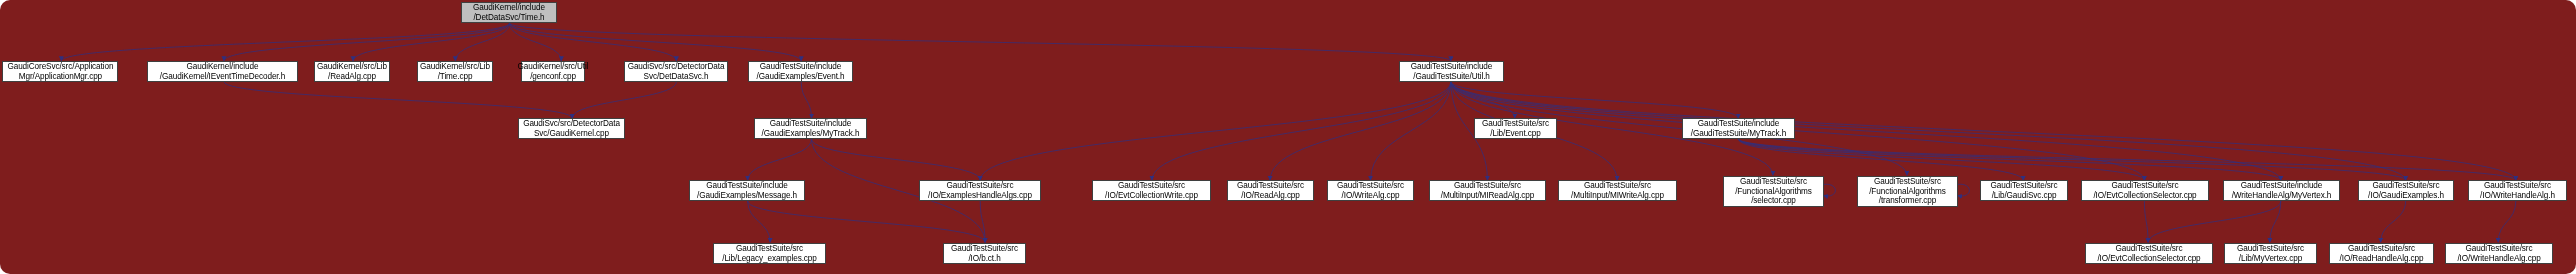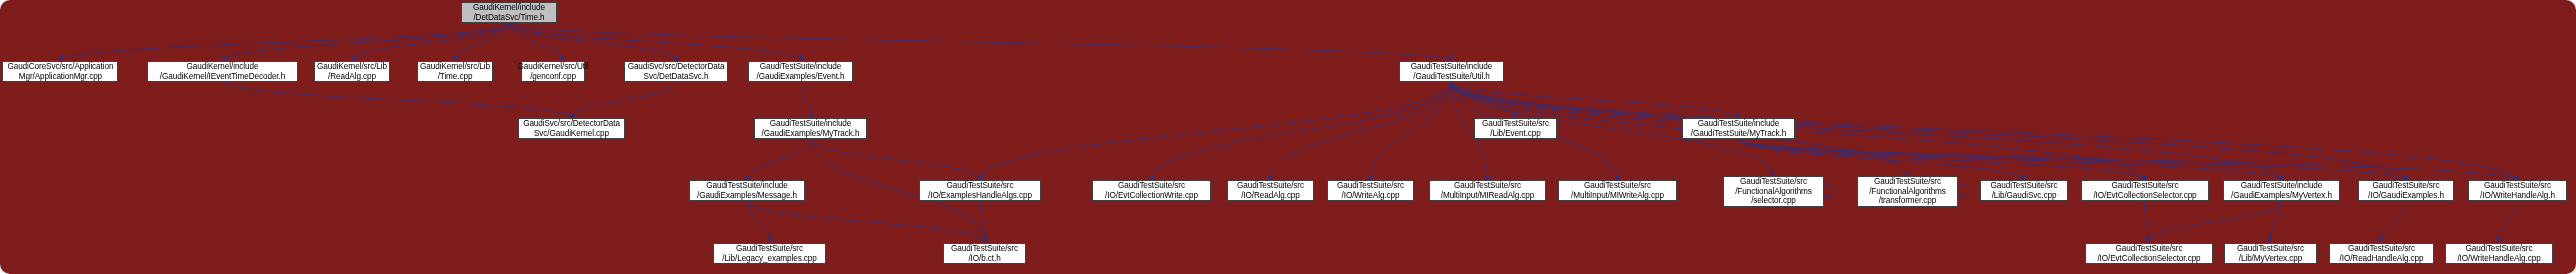--- a/index.html
+++ b/index.html
@@ -123,21 +123,21 @@
       <div class="node" style="left: 919px; top: 180px; width: 122px; height: 21px;"><span class="ln">GaudiTestSuite/src</span><span class="ln">/IO/ExamplesHandleAlgs.cpp</span></div>
       <div class="node" style="left: 1092px; top: 180px; width: 119px; height: 21px;"><span class="ln">GaudiTestSuite/src</span><span class="ln">/IO/EvtCollectionWrite.cpp</span></div>
       <div class="node" style="left: 1227px; top: 180px; width: 87px; height: 21px;"><span class="ln">GaudiTestSuite/src</span><span class="ln">/IO/ReadAlg.cpp</span></div>
       <div class="node" style="left: 1327px; top: 180px; width: 87px; height: 21px;"><span class="ln">GaudiTestSuite/src</span><span class="ln">/IO/WriteAlg.cpp</span></div>
       <div class="node" style="left: 1429px; top: 180px; width: 117px; height: 21px;"><span class="ln">GaudiTestSuite/src</span><span class="ln">/MultiInput/MIReadAlg.cpp</span></div>
       <div class="node" style="left: 1558px; top: 180px; width: 119px; height: 21px;"><span class="ln">GaudiTestSuite/src</span><span class="ln">/MultiInput/MIWriteAlg.cpp</span></div>
       <div class="node" style="left: 1723px; top: 176px; width: 101px; height: 30.5px;"><span class="ln">GaudiTestSuite/src</span><span class="ln">/FunctionalAlgorithms</span><span class="ln">/selector.cpp</span></div>
       <div class="node" style="left: 1857px; top: 176px; width: 101px; height: 30.5px;"><span class="ln">GaudiTestSuite/src</span><span class="ln">/FunctionalAlgorithms</span><span class="ln">/transformer.cpp</span></div>
       <div class="node" style="left: 1980px; top: 180px; width: 88px; height: 21px;"><span class="ln">GaudiTestSuite/src</span><span class="ln">/Lib/GaudiSvc.cpp</span></div>
       <div class="node" style="left: 2081px; top: 180px; width: 128px; height: 21px;"><span class="ln">GaudiTestSuite/src</span><span class="ln">/IO/EvtCollectionSelector.cpp</span></div>
-      <div class="node" style="left: 2223px; top: 180px; width: 117px; height: 21px;"><span class="ln">GaudiTestSuite/include</span><span class="ln">/GaudiExamples/MyVertex.h</span></div>
+      <div class="node" style="left: 2223px; top: 180px; width: 117px; height: 21px;"><span class="ln">GaudiTestSuite/include</span><span class="ln">/WriteHandleAlg/MyVertex.h</span></div>
       <div class="node" style="left: 2358px; top: 180px; width: 96px; height: 21px;"><span class="ln">GaudiTestSuite/src</span><span class="ln">/IO/GaudiExamples.h</span></div>
       <div class="node" style="left: 2468px; top: 180px; width: 99px; height: 21px;"><span class="ln">GaudiTestSuite/src</span><span class="ln">/IO/WriteHandleAlg.h</span></div>
       <div class="node" style="left: 713px; top: 243px; width: 113px; height: 21px;"><span class="ln">GaudiTestSuite/src</span><span class="ln">/Lib/Legacy_examples.cpp</span></div>
       <div class="node" style="left: 943px; top: 243px; width: 83px; height: 21px;"><span class="ln">GaudiTestSuite/src</span><span class="ln">/IO/b.ct.h</span></div>
       <div class="node" style="left: 2085px; top: 243px; width: 128px; height: 21px;"><span class="ln">GaudiTestSuite/src</span><span class="ln">/IO/EvtCollectionSelector.cpp</span></div>
       <div class="node" style="left: 2224px; top: 243px; width: 93px; height: 21px;"><span class="ln">GaudiTestSuite/src</span><span class="ln">/Lib/MyVertex.cpp</span></div>
       <div class="node" style="left: 2329px; top: 243px; width: 105px; height: 21px;"><span class="ln">GaudiTestSuite/src</span><span class="ln">/IO/ReadHandleAlg.cpp</span></div>
       <div class="node" style="left: 2445px; top: 243px; width: 108px; height: 21px;"><span class="ln">GaudiTestSuite/src</span><span class="ln">/IO/WriteHandleAlg.cpp</span></div>
     </div>
 </div>

